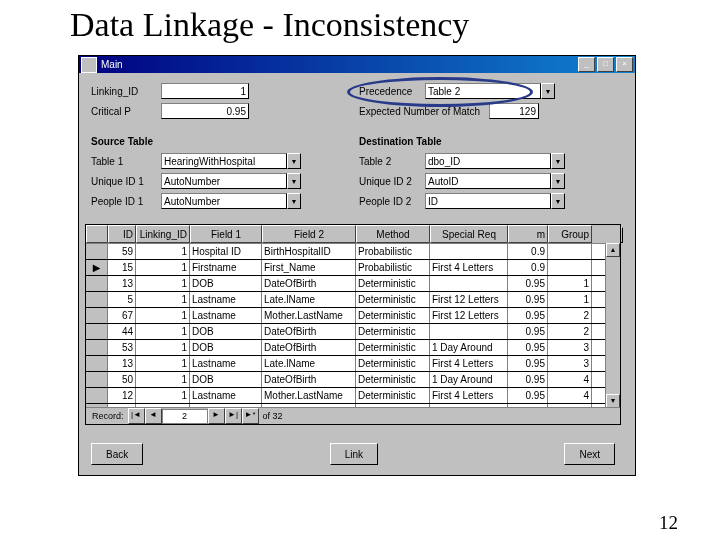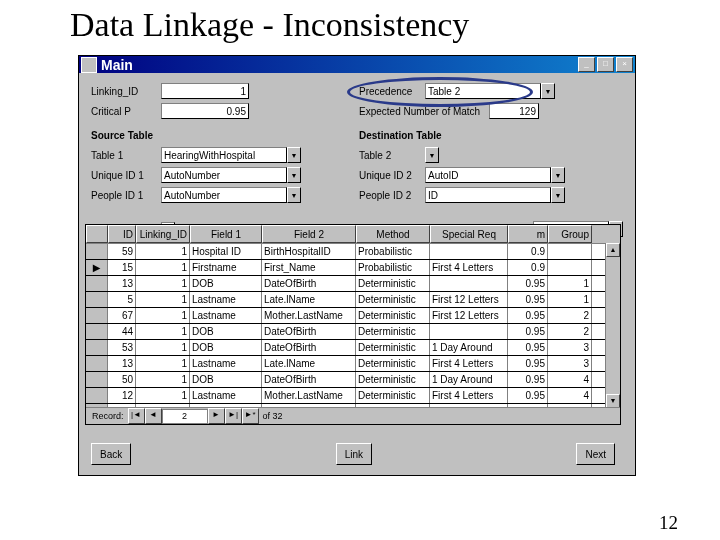--- a/index.html
+++ b/index.html
@@ -1,21 +1,21 @@
 <!DOCTYPE html>
 <html><head>
 <meta charset="utf-8">
 <style>
   html,body{margin:0;padding:0;width:720px;height:540px;font-family:"Times New Roman",serif;background:#fff}
   .slide{position:relative;width:720px;height:540px}
   .title{font-size:34px;padding:6px 0 4px 70px}
   .win{position:absolute;left:78px;top:55px;width:558px;height:421px;background:#c0c0c0;border:1px solid #000;box-sizing:border-box;font-family:"MS Sans Serif",Tahoma,sans-serif;font-size:10px;color:#000}
   .titlebar{height:17px;background:linear-gradient(to right,#000080,#1084d0);color:#fff;display:flex;align-items:center;padding:0 2px}
   .ticon{width:14px;height:14px;background:#c0c0c0;border:1px solid #fff;margin-right:4px}
-  .tlabel{flex:1;font-weight:bold;font-size:14px}
+  .tlabel{flex:1;font-weight:normal;font-size:10px}
   .sysbtns{display:flex;gap:2px}
   .sysbtn{width:15px;height:13px;background:#c0c0c0;border:1px solid #fff;border-right-color:#404040;border-bottom-color:#404040;font-size:8px;text-align:center;line-height:11px;font-family:sans-serif}
   .form{position:relative;padding:8px 12px}
   .row{display:flex;align-items:center;height:20px}
   .lbl{font-size:10px;white-space:nowrap}
   .fld{background:#fff;border:1px solid #000;border-top-color:#808080;border-left-color:#808080;height:16px;font-size:10px;padding:0 2px;display:flex;align-items:center;box-sizing:border-box}
   .combo{display:flex}
   .combo .fld{flex:1}
   .dd{width:14px;height:16px;background:#c0c0c0;border:1px solid #fff;border-right-color:#000;border-bottom-color:#000;display:flex;align-items:center;justify-content:center;box-sizing:border-box;font-size:7px}
   .dd:after{content:"▼"}
@@ -29,21 +29,21 @@
   .grow{display:flex;height:15px;border-bottom:1px solid #000000}
   .gsel{background:#c0c0c0;justify-content:center}
   .c0{width:22px}.c1{width:28px;justify-content:flex-end}.c2{width:54px;justify-content:flex-end}
   .c3{width:72px}.c4{width:94px}.c5{width:74px}.c6{width:78px}.c7{width:40px;justify-content:flex-end}.c8{width:44px;justify-content:flex-end}
   .vscroll{position:absolute;right:0;top:18px;bottom:16px;width:14px;background:#c0c0c0;border-left:1px solid #808080}
   .sbtn{width:14px;height:14px;background:#c0c0c0;border:1px solid #fff;border-right-color:#404040;border-bottom-color:#404040;box-sizing:border-box;font-size:7px;text-align:center;line-height:11px}
   .hscroll{position:absolute;left:0;right:0;bottom:0;height:16px;background:#c0c0c0;border-top:1px solid #808080;display:flex;align-items:center}
   .recnav{display:flex;align-items:center;height:16px;font-size:9px}
   .recfld{width:44px;height:13px;background:#fff;border:1px solid #808080;text-align:center;font-size:9px;line-height:12px}
   .navbtn{width:15px;height:14px;background:#c0c0c0;border:1px solid #fff;border-right-color:#404040;border-bottom-color:#404040;font-size:8px;text-align:center;line-height:11px}
-  .btn{background:#c0c0c0;border:1px solid #fff;border-right-color:#000;border-bottom-color:#000;height:20px;padding:0 8px;font-size:10px;display:inline-flex;align-items:center}
+  .btn{background:#c0c0c0;border:1px solid #fff;border-right-color:#000;border-bottom-color:#000;height:20px;padding:0 14px;font-size:10px;display:inline-flex;align-items:center}
   .footer{position:absolute;left:12px;right:20px;bottom:10px;display:flex;justify-content:space-between;align-items:center}
   .pagenum{position:absolute;right:42px;bottom:6px;font-family:"Times New Roman",serif;font-size:19px}
 </style>
 </head>
 <body>
 
 <div class="slide">
   <div class="title">Data Linkage - Inconsistency</div>
 
   <div class="win">
@@ -72,34 +72,35 @@
       </div>
 
       <div class="row">
         <span class="lbl" style="width:70px">Critical P</span>
         <span class="fld" style="width:88px;justify-content:flex-end">0.95</span>
         <span style="width:110px"></span>
         <span class="lbl" style="width:130px">Expected Number of Match</span>
         <span class="fld" style="width:50px;justify-content:flex-end">129</span>
       </div>
 
-      <div class="row" style="margin-top:4px">
+      <div class="row" style="margin-top:10px">
         <span class="lbl bold" style="width:268px">Source Table</span>
         <span class="lbl bold">Destination Table</span>
       </div>
 
       <div class="row">
         <span class="lbl" style="width:70px">Table 1</span>
         <span class="combo" style="width:140px">
             <span class="fld">HearingWithHospital</span>
             <span class="dd"></span>
           </span>
         <span style="width:58px"></span>
         <span class="lbl" style="width:66px">Table 2</span>
         <span class="combo" style="width:140px">
+            <span class="fld">dbo_ID</span>
             <span class="dd"></span>
           </span>
       </div>
 
       <div class="row">
         <span class="lbl" style="width:70px">Unique ID 1</span>
         <span class="combo" style="width:140px">
             <span class="fld">AutoNumber</span>
             <span class="dd"></span>
           </span>

